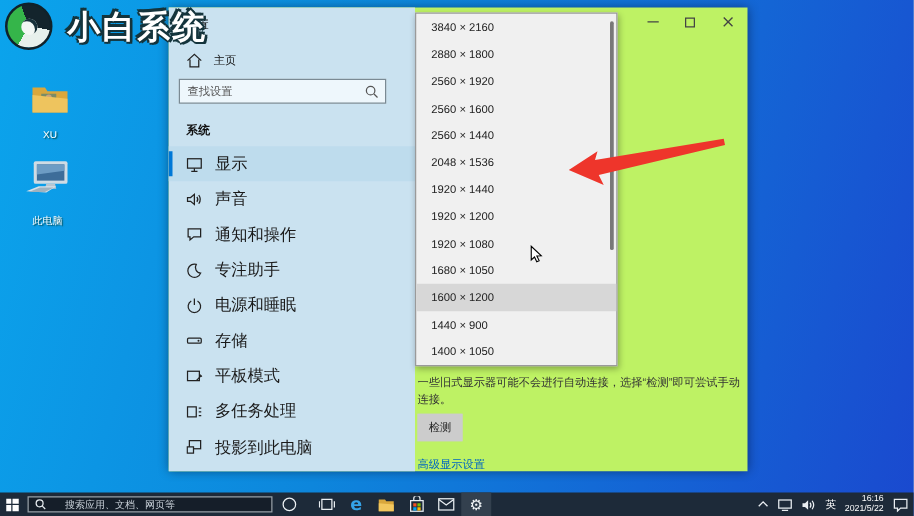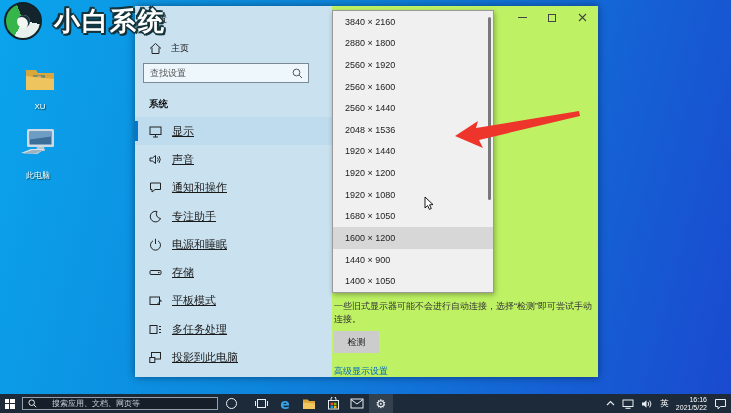--- a/index.html
+++ b/index.html
@@ -40,28 +40,28 @@
           border:1px solid #7a8a94; display:flex; align-items:center; }
   .sbox input { flex:1; border:0; background:transparent; font-size:9px; color:#444; padding:0 4px 0 6px;
                 font-family:"Liberation Sans",sans-serif; outline:none; }
   .sbox input::placeholder { color:#555; opacity:1; }
   .sbox .mag { margin-right:5px; }
 
   .section-h { position:absolute; left:14px; top:92px; font-size:9.5px; font-weight:bold; color:#111; }
 
   .nav { position:absolute; left:0; top:111px; width:197px; }
   .nav-item { height:28.3px; display:flex; align-items:center; padding-left:14px; gap:10px; position:relative; cursor:default; }
-  .nav-item .nlabel { font-size:11px; color:#1a1a1a;text-decoration:underline; }
+  .nav-item .nlabel { font-size:13px; color:#1a1a1a; }
   .nav-item.sel { background:#bedced; }
   .nav-item.sel::before { content:""; position:absolute; left:0; top:4px; bottom:4px; width:3px; background:#0078d7; }
   .nicon { width:13px; height:13px; flex:0 0 13px; }
 
   
   .note { position:absolute; left:199px; top:294px; width:258px; font-size:9px; line-height:12.5px; color:#333; }
-  .btn-detect { position:absolute; left:199px; top:325px; width:45px; height:22px; background:#cccccc;
+  .btn-detect { position:absolute; left:199px; top:325px; width:36px; height:22px; background:#cccccc;
     border:1px solid #cccccc; font-size:9px; color:#222; display:flex; align-items:center; justify-content:center; }
   .adv-link { position:absolute; left:199px; top:359px; font-size:9px; color:#0067c0; }
 
   
   .dropdown { position:absolute; left:197px; top:4px; width:162px; height:283px; background:#f0f0f0;
     border:1px solid #9a9a9a; box-shadow:1px 2px 5px rgba(0,0,0,.3); z-index:20; display:flex; flex-direction:column; }
   .opt { flex:1; display:flex; align-items:center; padding-left:12px; font-size:9px; color:#222; }
   .opt.hl { background:#d7d7d7; }
   .dd-scroll { position:absolute; right:2px; top:6px; width:3px; height:183px; background:#787878; border-radius:2px; }
 

